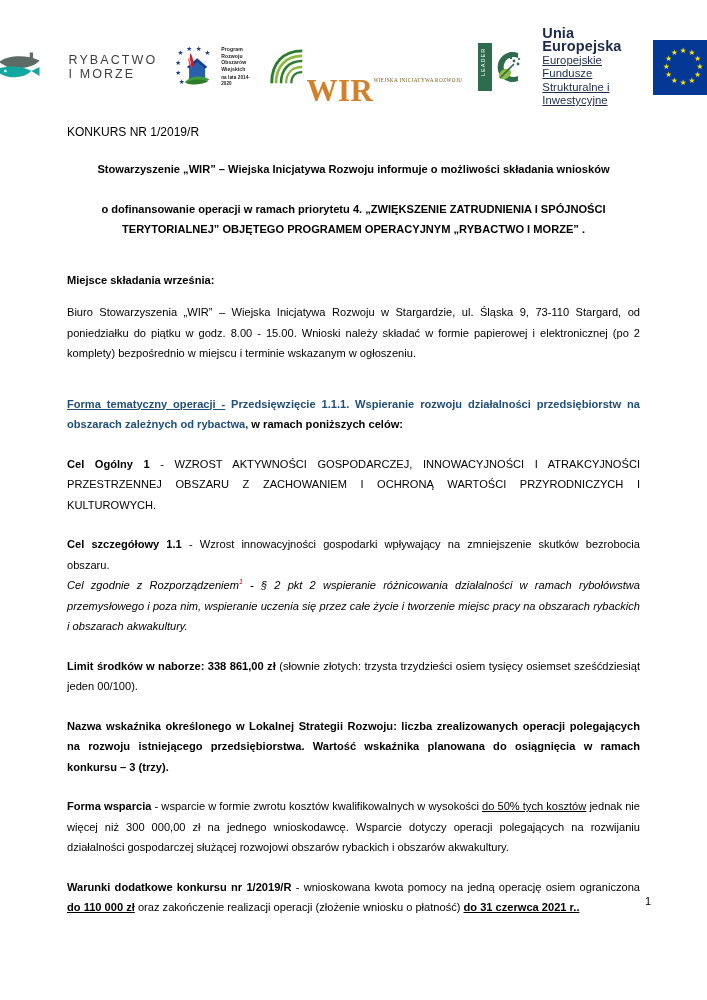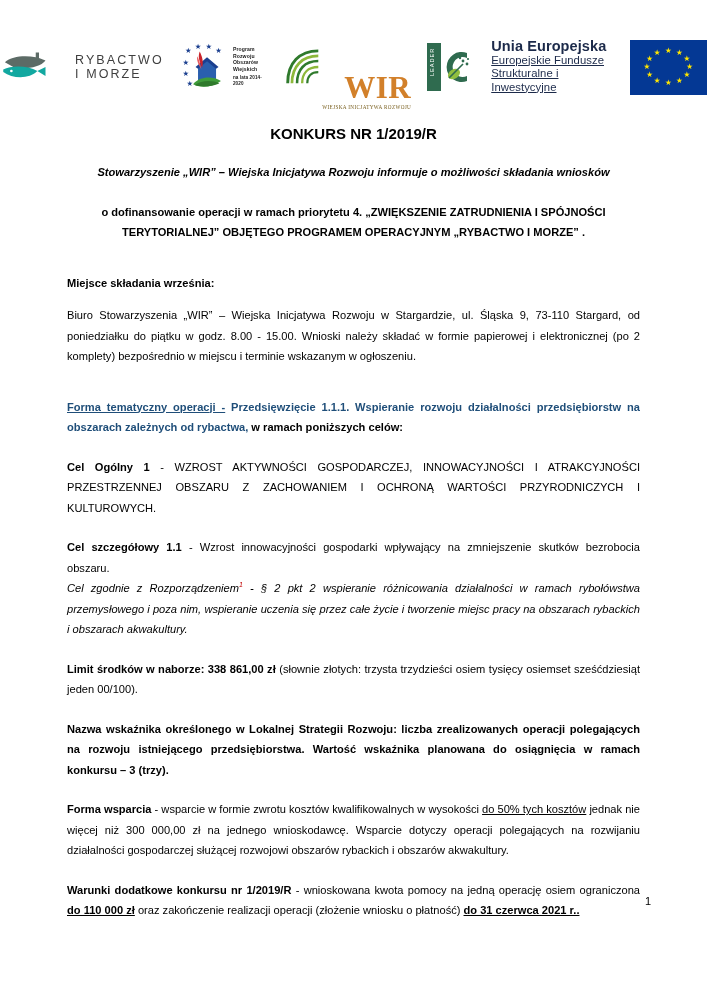--- a/index.html
+++ b/index.html
@@ -60,21 +60,21 @@
     line-height: 6.6px;
     color: #1a1a1a;
     font-weight: 700;
     letter-spacing: .1px;
   }
   .prow-lines .yrs { font-weight: 700; font-size: 4.6px; padding-top: 2px; }
 
   
   .logo-wir { display: flex; align-items: center; gap: 2px; }
   .wir-mark { width: 34px; height: 36px; }
-  .wir-right { display: flex; flex-direction: column; align-items: flex-end; margin-top: 48px; }
+  .wir-right { display: flex; flex-direction: row; align-items: flex-start; margin-top: 48px; }
   .wir-word {
     font-family: "Liberation Serif", serif;
     font-size: 31px;
     line-height: 30px;
     font-weight: 700;
     color: #d2802a;
     letter-spacing: .5px;
   }
   .wir-sub {
     font-family: "Liberation Serif", serif;
@@ -127,23 +127,23 @@
     color: #000;
   }
 
   p { margin: 0; }
   .b { font-weight: 700; }
   .i { font-style: italic; }
   .u { text-decoration: underline; }
   .blue { color: #1f4e79; }
   .red { color: #c00000; }
 
-  .ln-title { font-weight: 700; font-size: 15px; text-align: center; }
-
-  .sp-title { margin-top: 21px; font-style: italic; }
+  .ln-title { font-weight: 400; font-size: 12px; text-align: left; }
+
+  .sp-title { margin-top: 21px; }
   .sp-para  { margin-top: 19px; }
   .sp-blk   { margin-top: 30px; }
   .sp-small { margin-top: 12px; }
 
   .para { line-height: 20.5px; text-align: justify; }
   .para-c { line-height: 20.5px; text-align: center; }
 
   sup.fn {
     font-size: 7px;
     vertical-align: super;

